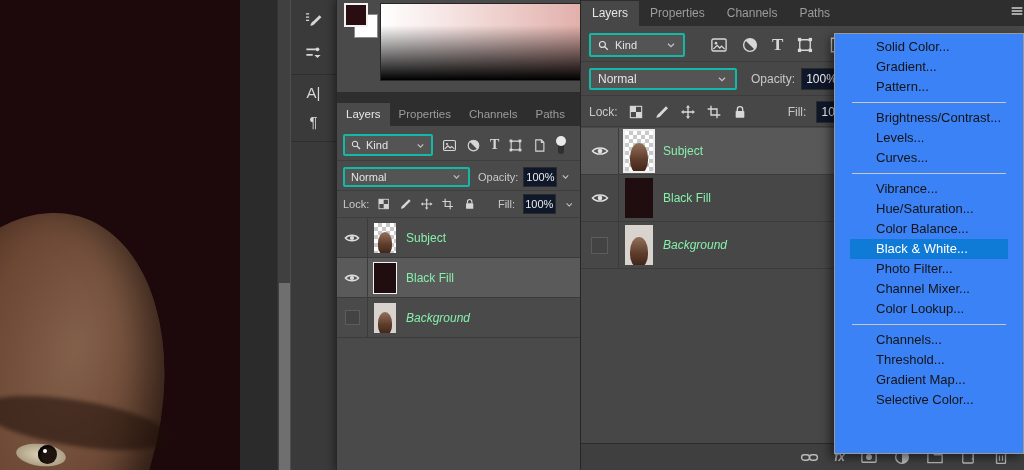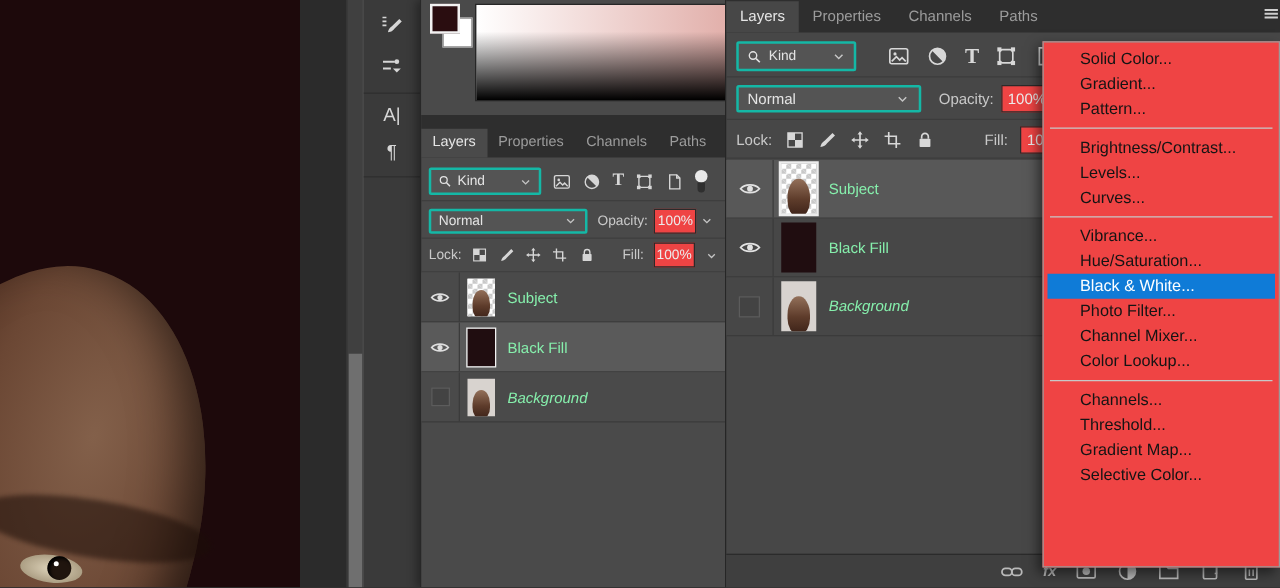--- a/index.html
+++ b/index.html
@@ -31,21 +31,21 @@
   .tgroup{border-bottom:1px solid #2e2e2e;padding:10px 0 12px;display:flex;flex-direction:column;align-items:center;gap:14px;color:#d6d6d6;}
   .tgroup .txt{font-size:15px;color:#d6d6d6;line-height:1;}
 
   
   .tabbar{background:#2e2e2e;display:flex;align-items:flex-end;}
   .tab{padding:5px 11px 6px;font-size:12px;color:#9c9c9c;white-space:nowrap;}
   .tab.active{background:#474747;color:#e6e6e6;}
   .lbl{color:#c9c9c9;font-size:11px;}
   .ctl{background:#545454;border:2px solid #14b8a6;border-radius:2px;color:#e4e4e4;
        display:flex;align-items:center;font-size:11px;box-sizing:border-box;}
-  .vbox{background:#ef4444;border:1px solid #2a2a2a;color:#ececec;font-size:11px;
+  .vbox{background:#0f172a;border:1px solid #2a2a2a;color:#ececec;font-size:11px;
        display:flex;align-items:center;justify-content:center;box-sizing:border-box;}
   .chev{margin-left:auto;color:#c4c4c4;}
   .lrow{display:flex;align-items:center;border-bottom:1px solid #3b3b3b;box-sizing:border-box;}
   .lrow .eyewell{display:flex;align-items:center;justify-content:center;border-right:1px solid #3b3b3b;align-self:stretch;}
   .well{border:1px solid #5c5c5c;background:#434343;}
   .thumb{position:relative;overflow:hidden;flex:none;}
   .checker{background-image:linear-gradient(45deg,#c9c9c9 25%,transparent 25%,transparent 75%,#c9c9c9 75%),
                             linear-gradient(45deg,#c9c9c9 25%,#ffffff 25%,#ffffff 75%,#c9c9c9 75%);
            background-size:8px 8px;background-position:0 0,4px 4px;background-color:#fff;}
   .mini-head{position:absolute;bottom:-2px;left:18%;width:64%;height:74%;
@@ -101,22 +101,22 @@
   .d-layers .lrow{height:47px;background:#474747;}
   .d-layers .lrow.sel{background:#585858;}
   .d-layers .eyewell{width:37px;}
   .d-layers .thumb{width:28px;height:40px;margin-left:6px;}
   .bbar{position:absolute;left:0;top:443px;width:100%;height:27px;background:#3f3f3f;border-top:1px solid #2b2b2b;
         display:flex;align-items:center;justify-content:flex-end;gap:15px;padding-right:14px;box-sizing:border-box;color:#b9b9b9;}
   .fx-txt{font-size:12px;font-style:italic;font-weight:bold;color:#b9b9b9;line-height:1;}
   .burger{position:absolute;left:428px;top:4px;color:#cfcfcf;}
 
   
-  .menu{left:834px;top:33px;width:190px;height:421px;background:#ef4444;border:1px solid #9a9a9a;
-        box-shadow:-4px 4px 9px rgba(0,0,0,.5);padding:3px 3px;box-sizing:border-box;z-index:10;}
+  .menu{left:834px;top:33px;width:190px;height:421px;background:#3b82f6;border:1px solid #9a9a9a;
+        box-shadow:-4px 4px 9px rgba(0,0,0,.5);padding:3px 15px;box-sizing:border-box;z-index:10;}
   .menu-item{height:20px;line-height:20px;padding-left:26px;font-size:13px;color:#141414;white-space:nowrap;cursor:default;}
   .menu-item.hl{background:var(--hl,#0f7bd7);color:#fff;}
   .menu-sep{height:1px;background:#c7c7c7;margin:5px 2px;}
 </style>
 </head>
 <body>
 
 <svg width="0" height="0" style="position:absolute">
   <defs>
     <symbol id="i-eye" viewBox="0 0 24 24">
@@ -489,20 +489,21 @@
     <div class="menu-item">Solid Color...</div>
     <div class="menu-item">Gradient...</div>
     <div class="menu-item">Pattern...</div>
     <div class="menu-sep"></div>
     <div class="menu-item">Brightness/Contrast...</div>
     <div class="menu-item">Levels...</div>
     <div class="menu-item">Curves...</div>
     <div class="menu-sep"></div>
     <div class="menu-item">Vibrance...</div>
     <div class="menu-item">Hue/Saturation...</div>
+    <div class="menu-item">Color Balance...</div>
     <div class="menu-item hl">Black &amp; White...</div>
     <div class="menu-item">Photo Filter...</div>
     <div class="menu-item">Channel Mixer...</div>
     <div class="menu-item">Color Lookup...</div>
     <div class="menu-sep"></div>
     <div class="menu-item">Channels...</div>
     <div class="menu-item">Threshold...</div>
     <div class="menu-item">Gradient Map...</div>
     <div class="menu-item">Selective Color...</div>
   </div>

